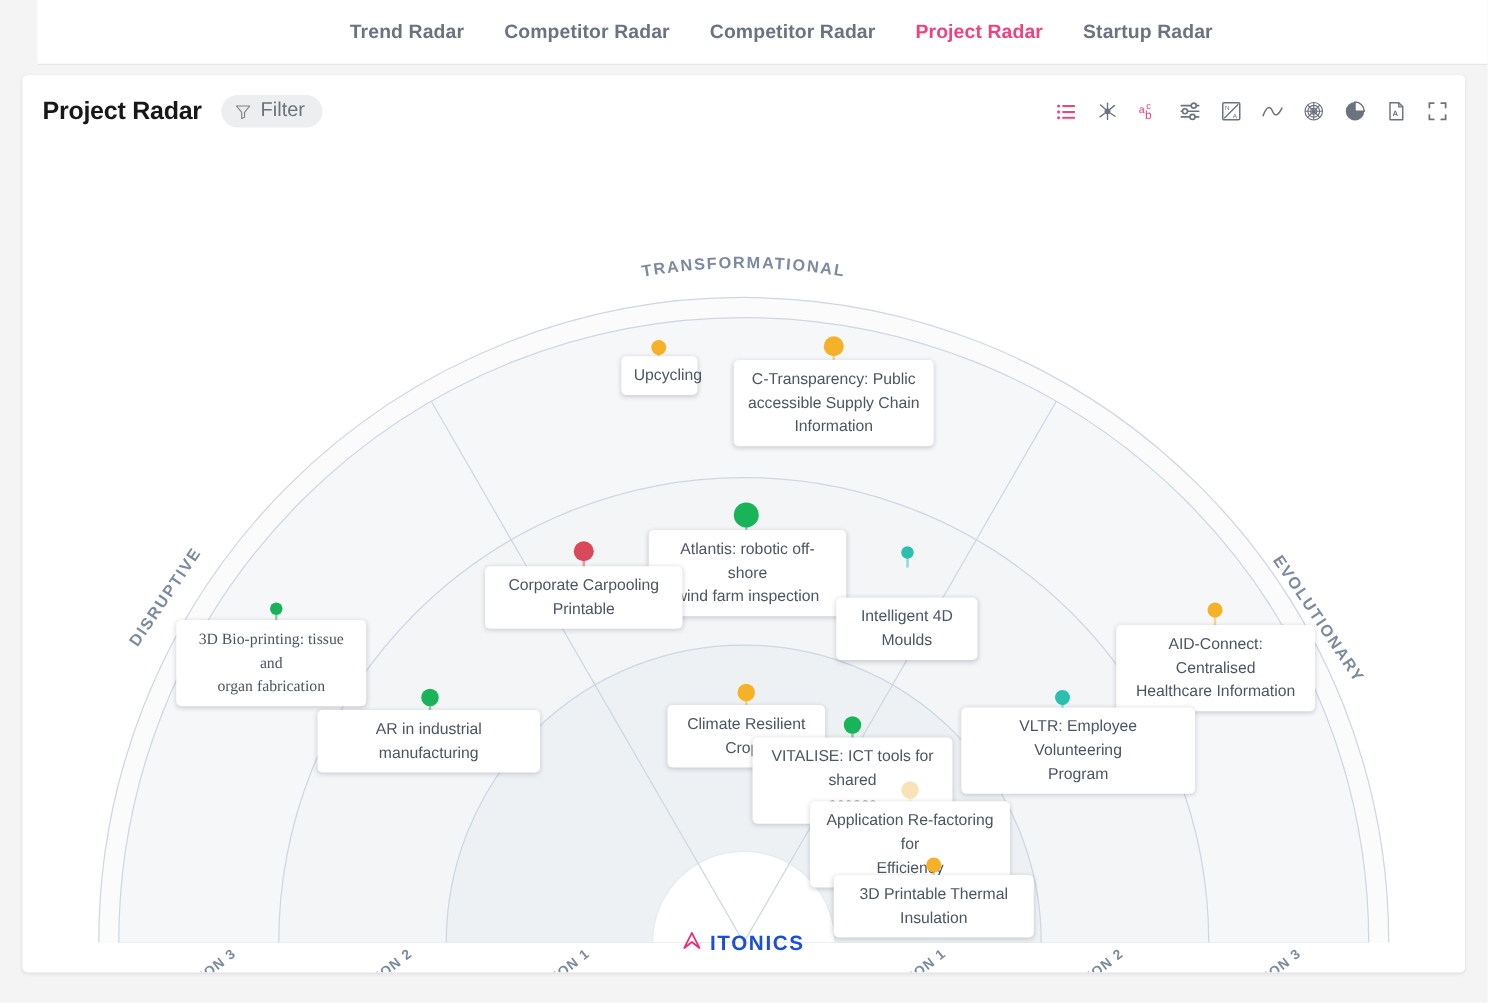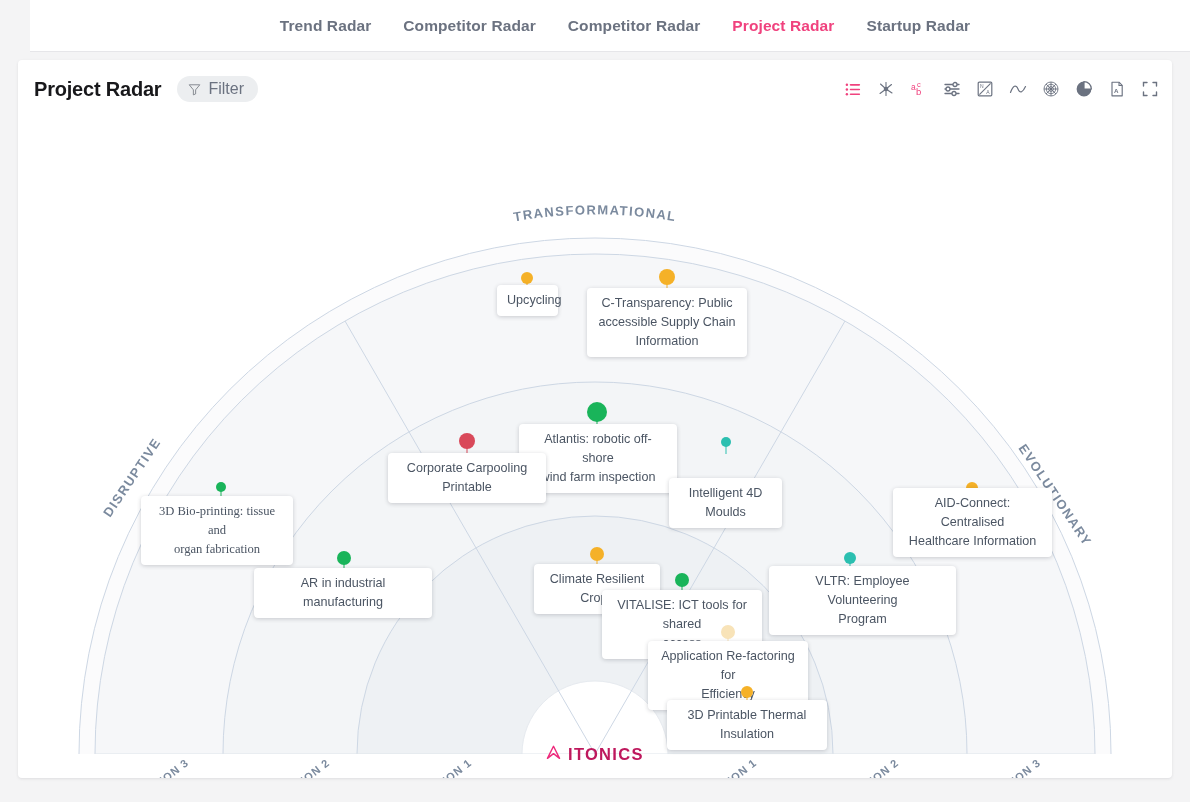--- a/index.html
+++ b/index.html
@@ -134,21 +134,21 @@
 
   
   .logo {
     position: absolute;
     display: flex; align-items: center; gap: 6px;
     pointer-events: none;
   }
   .logo .word {
     font-size: 16.5px;
     font-weight: 700;
-    color: #be185d;
+    color: #1d4ed8;
     letter-spacing: 1.3px;
   }
 </style>
 </head>
 <body>
 
 <div class="page">
 
   <div class="topnav">
     <div class="navitem">Trend Radar</div>
@@ -356,21 +356,21 @@
           </div>
           <div class="item" style="left: 0px; top: 0px; color: rgb(25, 180, 90);">
             <div class="pin-stem" style="left: 202px; top: 369px; height: 12px;"></div>
             <div class="pin-dot" style="left: 198px; top: 364px; height: 10px; width: 10px;"></div>
             <div class="tip" style="left: 123px; top: 378px; width: 152px; font-family: Liberation Serif, serif;">3D Bio-printing: tissue and
 organ fabrication</div>
           </div>
           <div class="item" style="left: 0px; top: 0px; color: rgb(245, 177, 40);">
             <div class="pin-stem" style="left: 953px; top: 370px; height: 12px;"></div>
             <div class="pin-dot" style="left: 948px; top: 364px; height: 12px; width: 12px;"></div>
-            <div class="tip" style="left: 875px; top: 370px; width: 159px;">AID-Connect: Centralised
+            <div class="tip" style="left: 875px; top: 382px; width: 159px;">AID-Connect: Centralised
 Healthcare Information</div>
           </div>
           <div class="item" style="left: 0px; top: 0px; color: rgb(25, 180, 90);">
             <div class="pin-stem" style="left: 325px; top: 440px; height: 14px;"></div>
             <div class="pin-dot" style="left: 319px; top: 433px; height: 14px; width: 14px;"></div>
             <div class="tip" style="left: 236px; top: 450px; width: 178px;">AR in industrial
 manufacturing</div>
           </div>
           <div class="item" style="left: 0px; top: 0px; color: rgb(245, 177, 40);">
             <div class="pin-stem" style="left: 578px; top: 436px; height: 14px;"></div>

